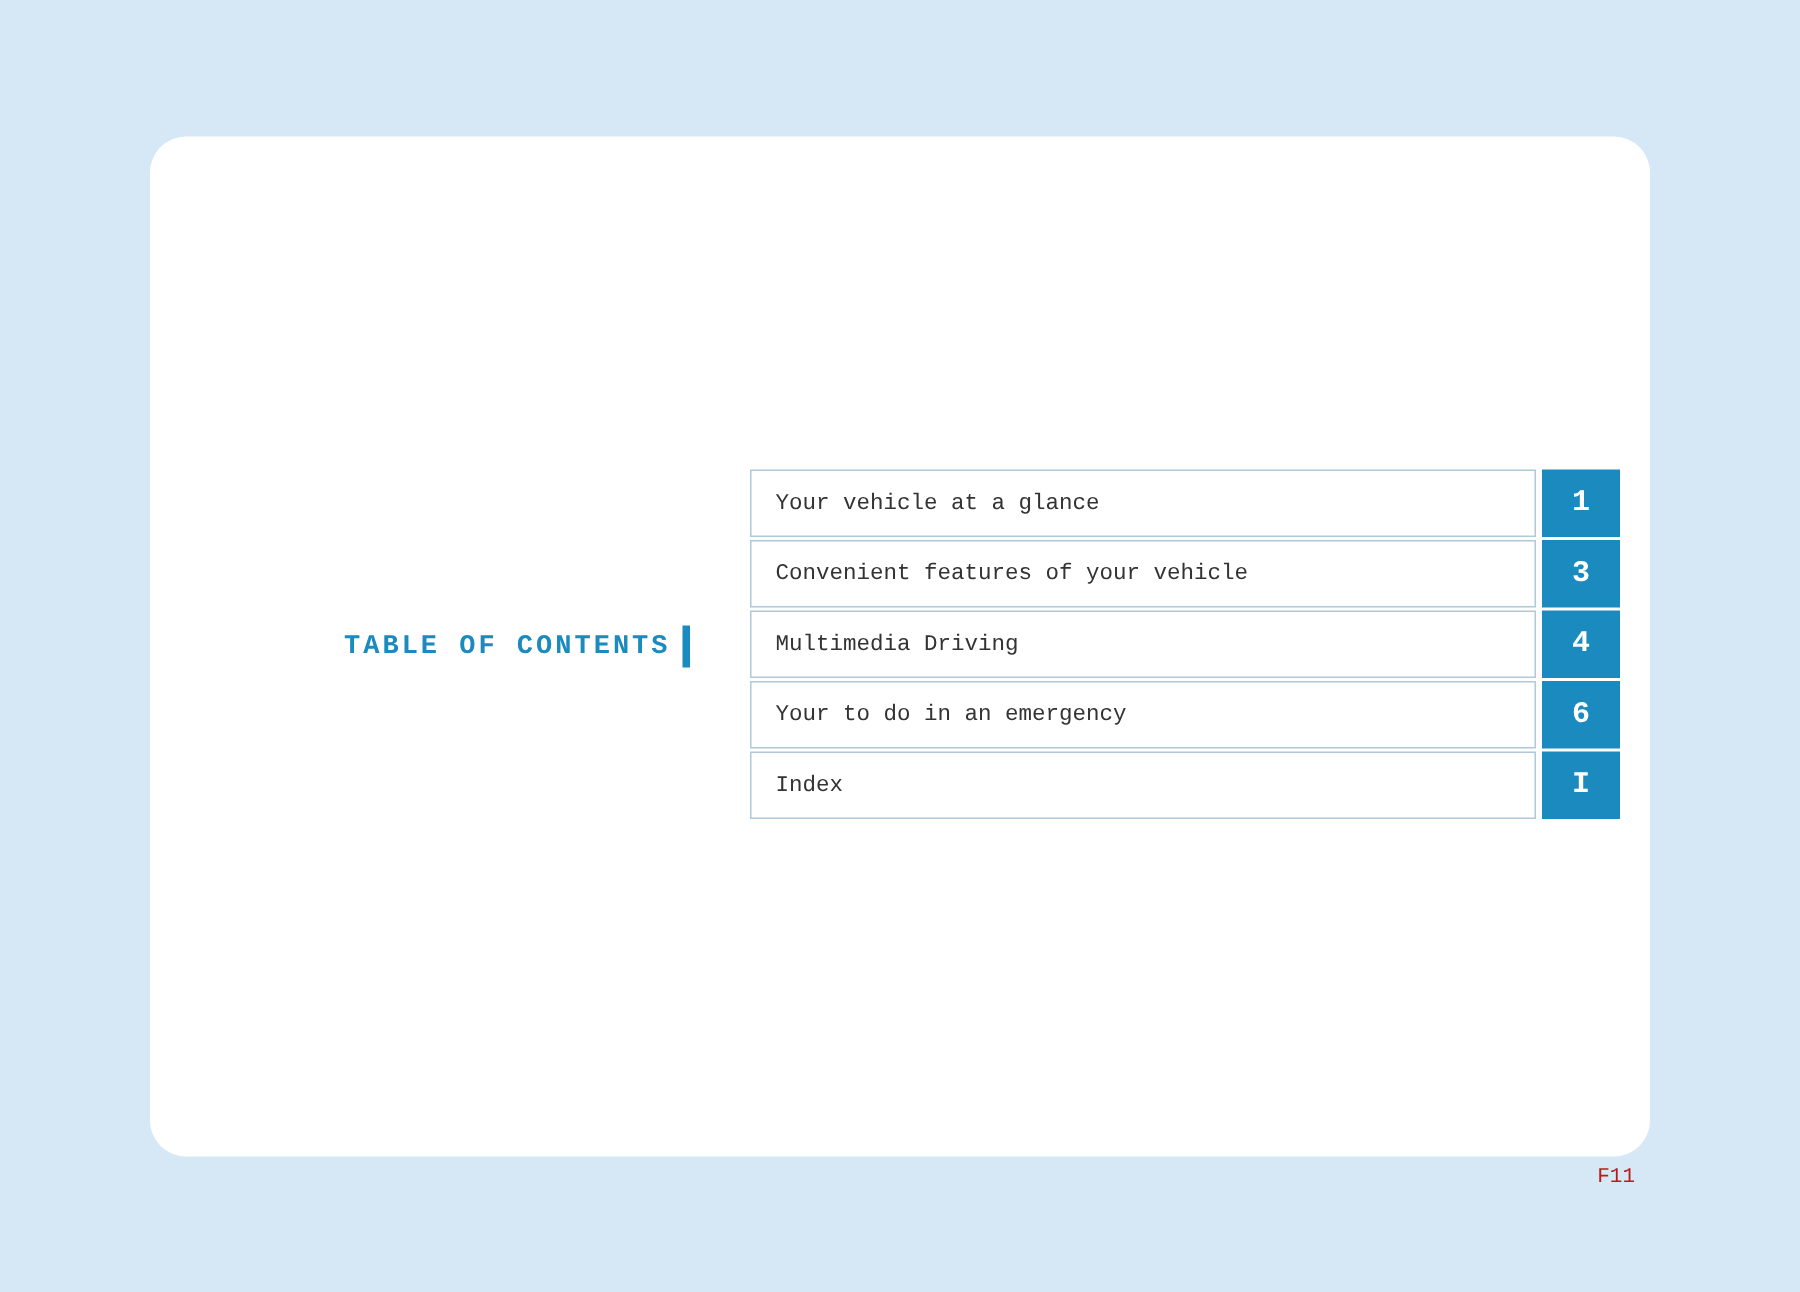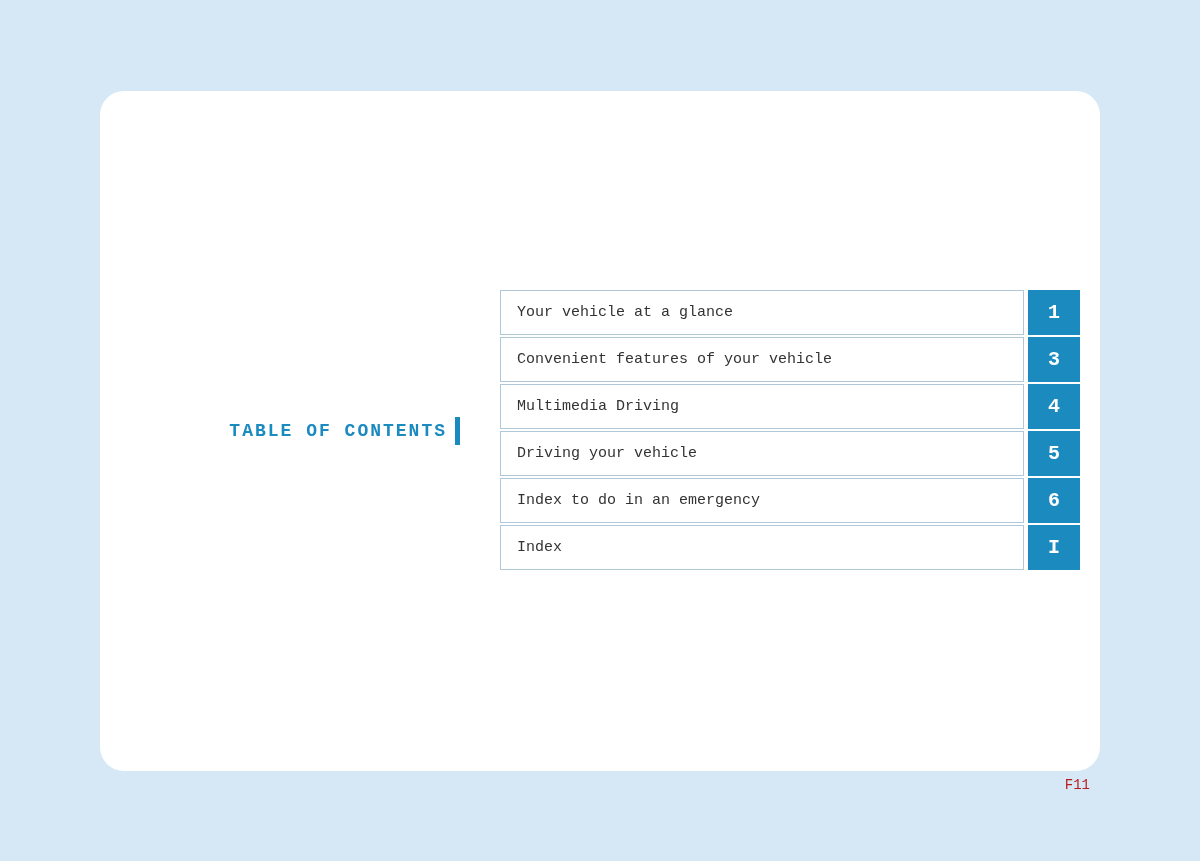--- a/index.html
+++ b/index.html
@@ -138,25 +138,21 @@
         </div>
         <div class="toc-row">
           <div class="toc-label">Convenient features of your vehicle</div>
           <div class="toc-number">3</div>
         </div>
         <div class="toc-row">
           <div class="toc-label">Multimedia Driving</div>
           <div class="toc-number">4</div>
         </div>
         <div class="toc-row">
-          <div class="toc-label">Driving your vehicle</div>
-          <div class="toc-number">5</div>
-        </div>
-        <div class="toc-row">
-          <div class="toc-label">Index to do in an emergency</div>
+          <div class="toc-label">Your to do in an emergency</div>
           <div class="toc-number">6</div>
         </div>
         <div class="toc-row">
           <div class="toc-label">Index</div>
           <div class="toc-number">I</div>
         </div>
       </div>
   </div>
 
   <div class="page-footer">F11</div>

